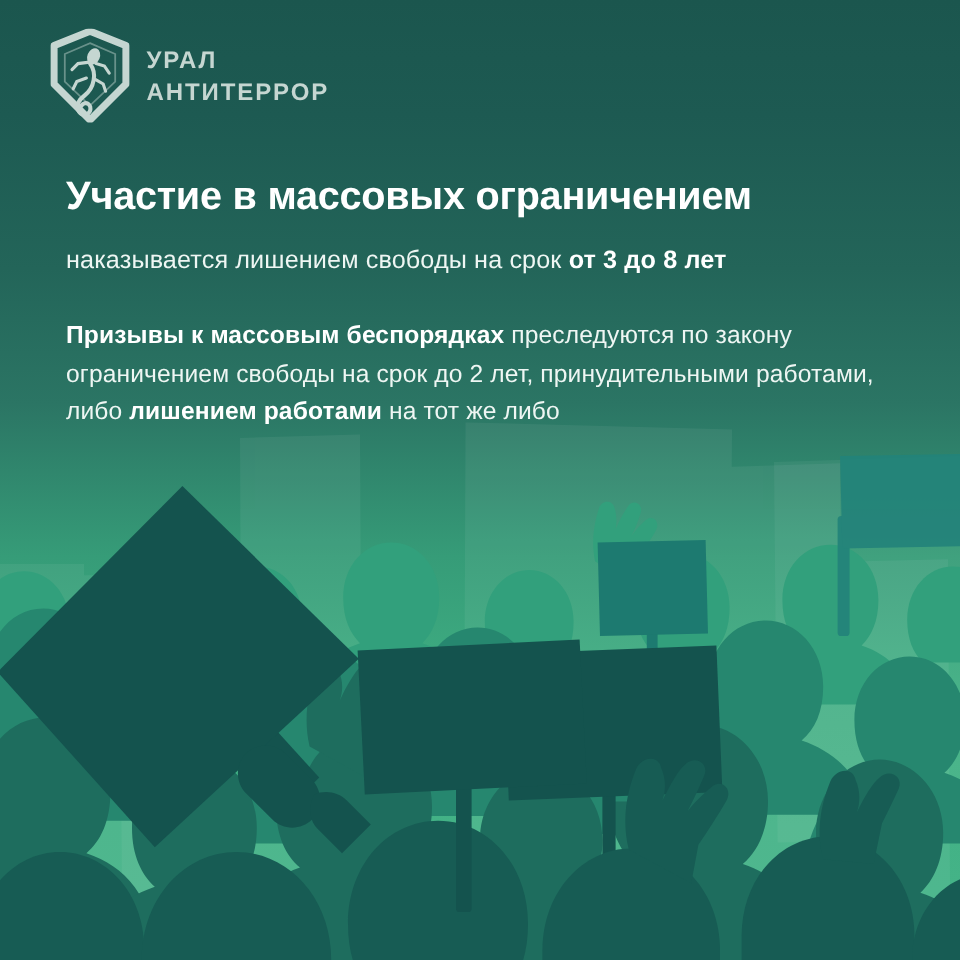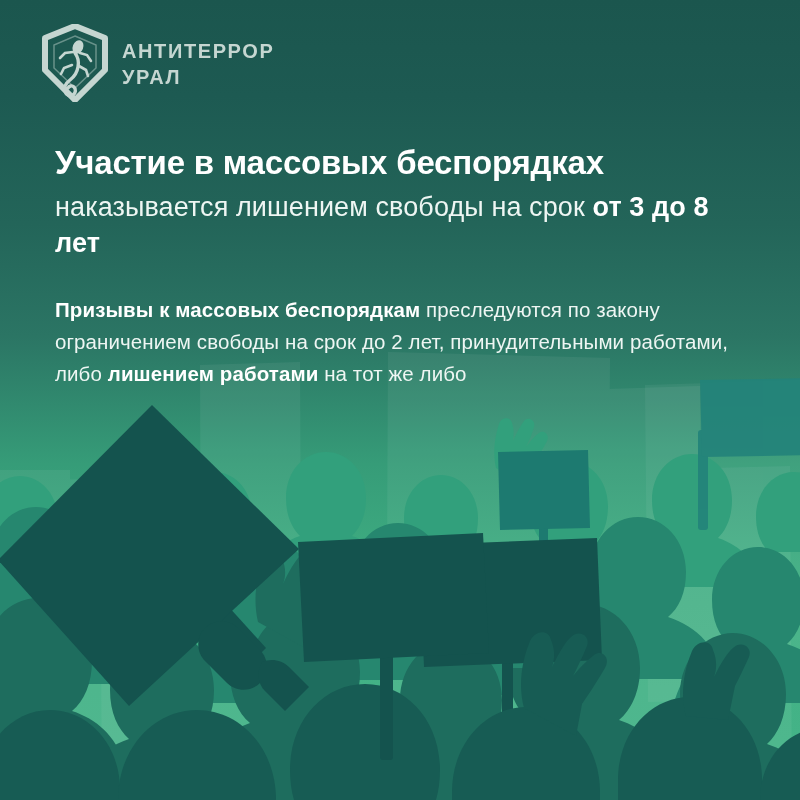--- a/index.html
+++ b/index.html
@@ -76,23 +76,23 @@
   .headline {
     margin: 0;
     color: #ffffff;
     font-size: 33px;
     font-weight: 700;
     line-height: 1.2;
     letter-spacing: -0.2px;
     white-space: nowrap;
   }
   .subline {
-    margin: 6px 0 0 0;
+    margin: 20px 0 0 0;
     color: #eef6f3;
-    font-size: 27px;
+    font-size: 21px;
     font-weight: 400;
     line-height: 1.35;
     letter-spacing: 0.1px;
   }
   .subline b,
   .body-par b {
     font-weight: 700;
     color: #ffffff;
   }
   .body-par {
@@ -235,28 +235,28 @@
         <path d="M33 29 c3 4 4 9 3 14 c-1 6-4 10-8 13 c-4 3-6 7-5 11 c1 4 5 6 8 4 c3-2 3-6 1-8 c-2-2-5-1-6 1" fill="none" stroke="#c5d6d1" stroke-width="3.4" stroke-linecap="round"></path>
 
         <path d="M31 28 l-8 1 l-5 5" fill="none" stroke="#c5d6d1" stroke-width="2.6" stroke-linecap="round"></path>
         <path d="M38 29 l7 2 l4 6" fill="none" stroke="#c5d6d1" stroke-width="2.6" stroke-linecap="round"></path>
 
         <path d="M30 41 l-8 3 l-3 6" fill="none" stroke="#c5d6d1" stroke-width="2.6" stroke-linecap="round"></path>
         <path d="M37 42 l7 4 l2 6" fill="none" stroke="#c5d6d1" stroke-width="2.6" stroke-linecap="round"></path>
       </g>
     </svg>
     <div class="logo-words">
+      <div class="logo-line">УРАЛ</div>
       <div class="logo-line">АНТИТЕРРОР</div>
-      <div class="logo-line">УРАЛ</div>
     </div>
   </div>
 
   <div class="content">
 
-    <h1 class="headline">Участие в массовых беспорядках</h1>
+    <h1 class="headline">Участие в массовых ограничением</h1>
 
     <p class="subline"><span>наказывается лишением свободы на срок </span><b>от 3 до 8 лет</b></p>
 
-    <p class="body-par"><b>Призывы к массовых беспорядкам</b><span> преследуются по закону ограничением свободы на срок до 2 лет, принудительными работами, либо </span><b>лишением работами</b><span> на тот же либо</span></p>
+    <p class="body-par"><b>Призывы к массовым беспорядках</b><span> преследуются по закону ограничением свободы на срок до 2 лет, принудительными работами, либо </span><b>лишением работами</b><span> на тот же либо</span></p>
 
   </div>
 
 </div>
 
 </body></html>

